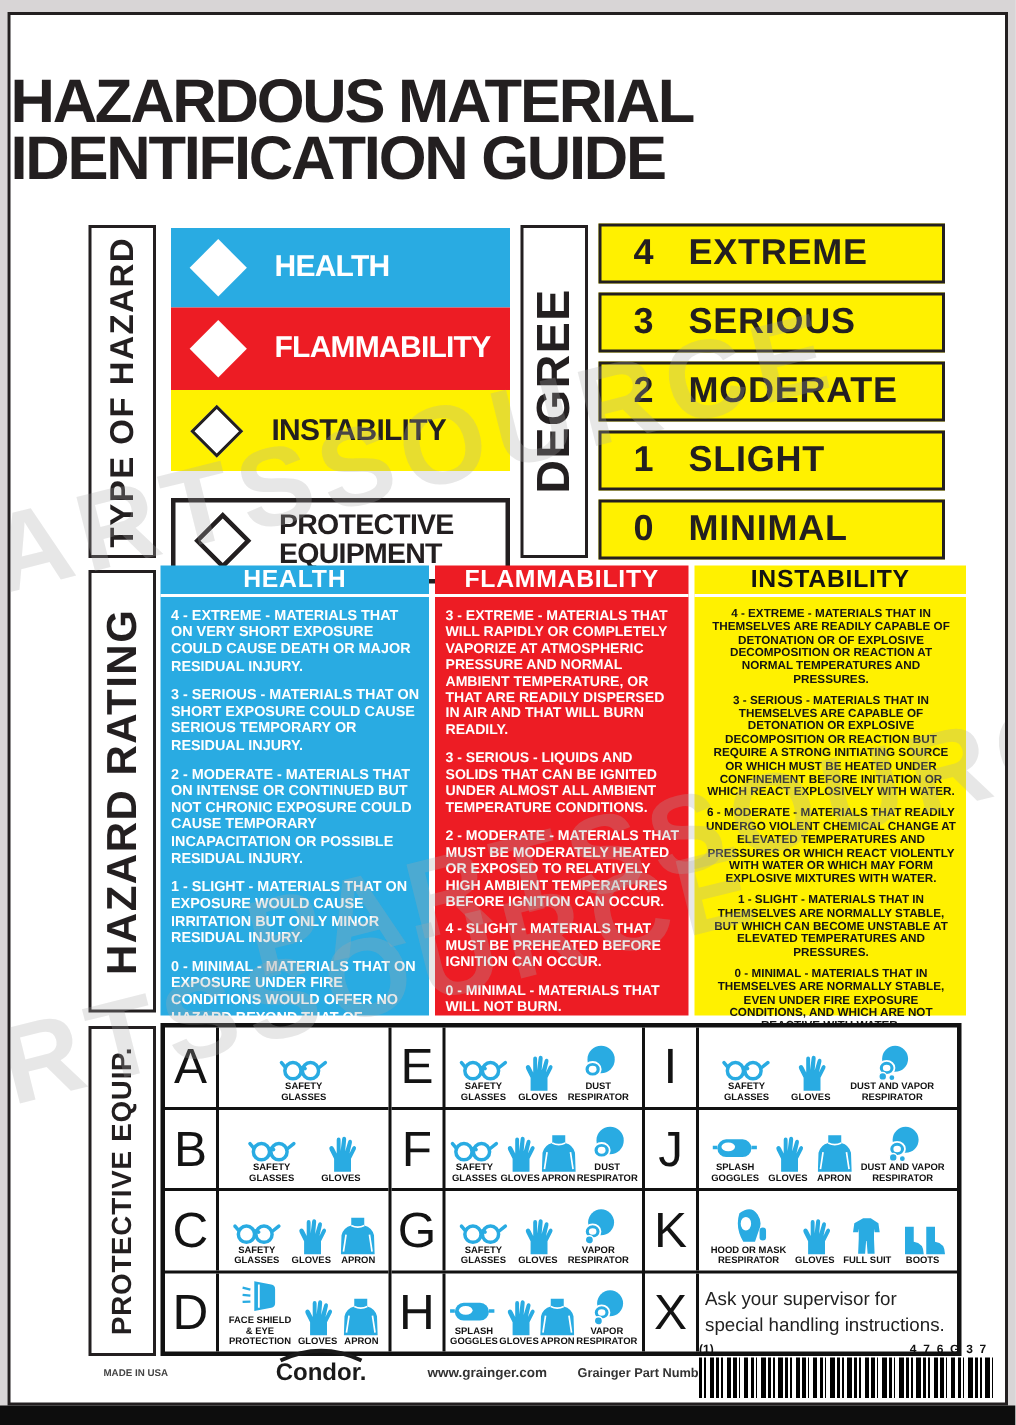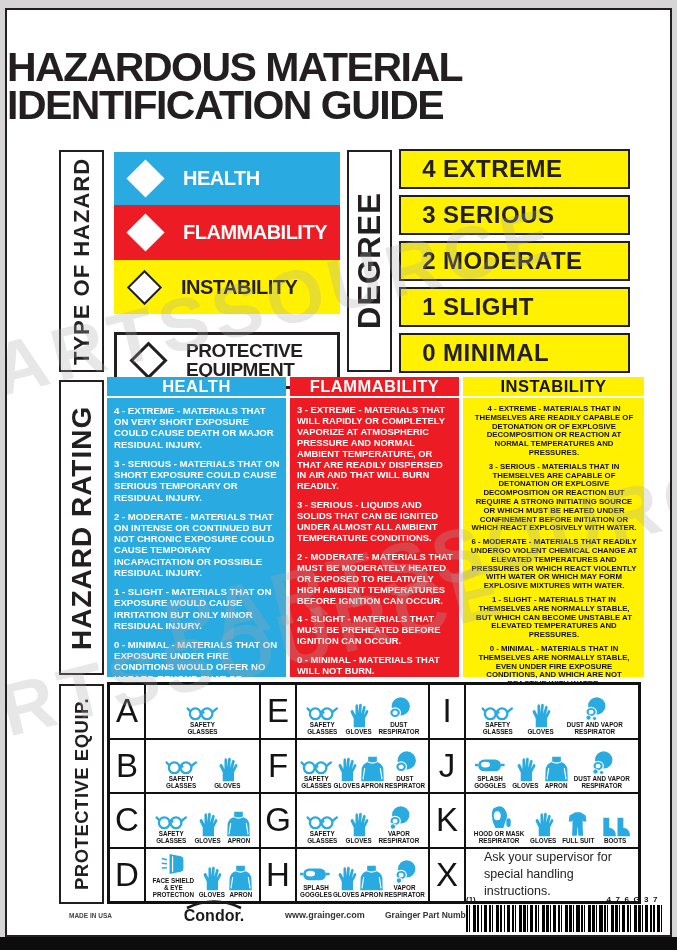--- a/index.html
+++ b/index.html
@@ -39,21 +39,21 @@
   .tbar-white .tbar-label{font-size:19px; width:130px;}
   .diamond{flex:0 0 auto; width:27px; height:27px; background:#fff; transform:rotate(45deg); margin-left:4px;}
   .diamond-yellow{border:2.5px solid var(--ink); width:25px; height:25px;}
   .diamond-white{border:3px solid var(--ink); width:27px; height:27px;}
 
   
   #degree-levels{position:absolute; left:392px; top:139px; width:231px;}
   .degree-bar{height:40px; background:var(--yellow); border:2.5px solid var(--ink); margin-bottom:6px;
               display:flex; align-items:center; color:var(--ink); font-weight:bold; font-size:24px;}
   .deg-num{width:28px; text-align:center; margin-left:14px;}
-  .deg-name{margin-left:0; letter-spacing:0.5px;}
+  .deg-name{margin-left:16px; letter-spacing:0.5px;}
 
   
   #hazard-cols{position:absolute; left:100px; top:367px; height:300px; display:flex; gap:4px;}
   .hcol{display:flex; flex-direction:column;}
   .hcol-blue{width:179px; background:var(--blue); color:#fff;}
   .hcol-red{width:169px; background:var(--red); color:#fff;}
   .hcol-yellow{width:181px; background:var(--yellow); color:#131313;}
   .hcol-title{height:25px; display:flex; align-items:center; justify-content:center;
               font-weight:bold; font-size:16.5px; letter-spacing:0.5px; border-bottom:2.5px solid #fff;}
   .hcol-body{flex:1; padding:7px 6px 4px 7px; font-weight:bold;}
@@ -72,21 +72,21 @@
   .eq-group-2{width:208px;}
   .eq-row{flex:1; display:flex; border-bottom:2.5px solid #111;}
   .eq-row:last-child{border-bottom:none;}
   .eq-letter{width:36px; border-right:2.5px solid #111; display:flex; align-items:center;
              justify-content:center; font-size:33px; color:#131313;}
   .eq-items{flex:1; display:flex; align-items:flex-end; justify-content:space-evenly; padding:3px 2px 2px;}
   .eq-item{display:flex; flex-direction:column; align-items:center; justify-content:flex-end; gap:1px;}
   .eq-icon{color:var(--blue); display:block; line-height:0;}
   .eq-item-label{font-size:6.3px; font-weight:bold; color:#111; text-align:center;
                  white-space:pre-line; line-height:1.1;}
-  .eq-note{align-items:center; font-size:12.5px; color:#222; padding:0 18px; line-height:1.35;
+  .eq-note{align-items:center; font-size:12.5px; color:#222; padding:0 4px; line-height:1.35;
            display:flex; justify-content:flex-start; text-align:left;}
 
   
   .made-in{position:absolute; left:62px; bottom:16px; font-size:6.5px; font-weight:bold; color:#444;}
   .condor{position:absolute; left:168px; bottom:6px;}
   .website{position:absolute; left:278px; bottom:15px; font-size:9px; font-weight:bold; color:#333;}
   .pn-label{position:absolute; left:378px; bottom:15px; font-size:8.5px; font-weight:bold; color:#333;}
   .barcode-block{position:absolute; right:8px; bottom:3px; width:196px;}
   .barcode-top{display:flex; justify-content:space-between; align-items:baseline;
                font-size:8px; font-weight:bold; color:#111; margin-bottom:1px;}

